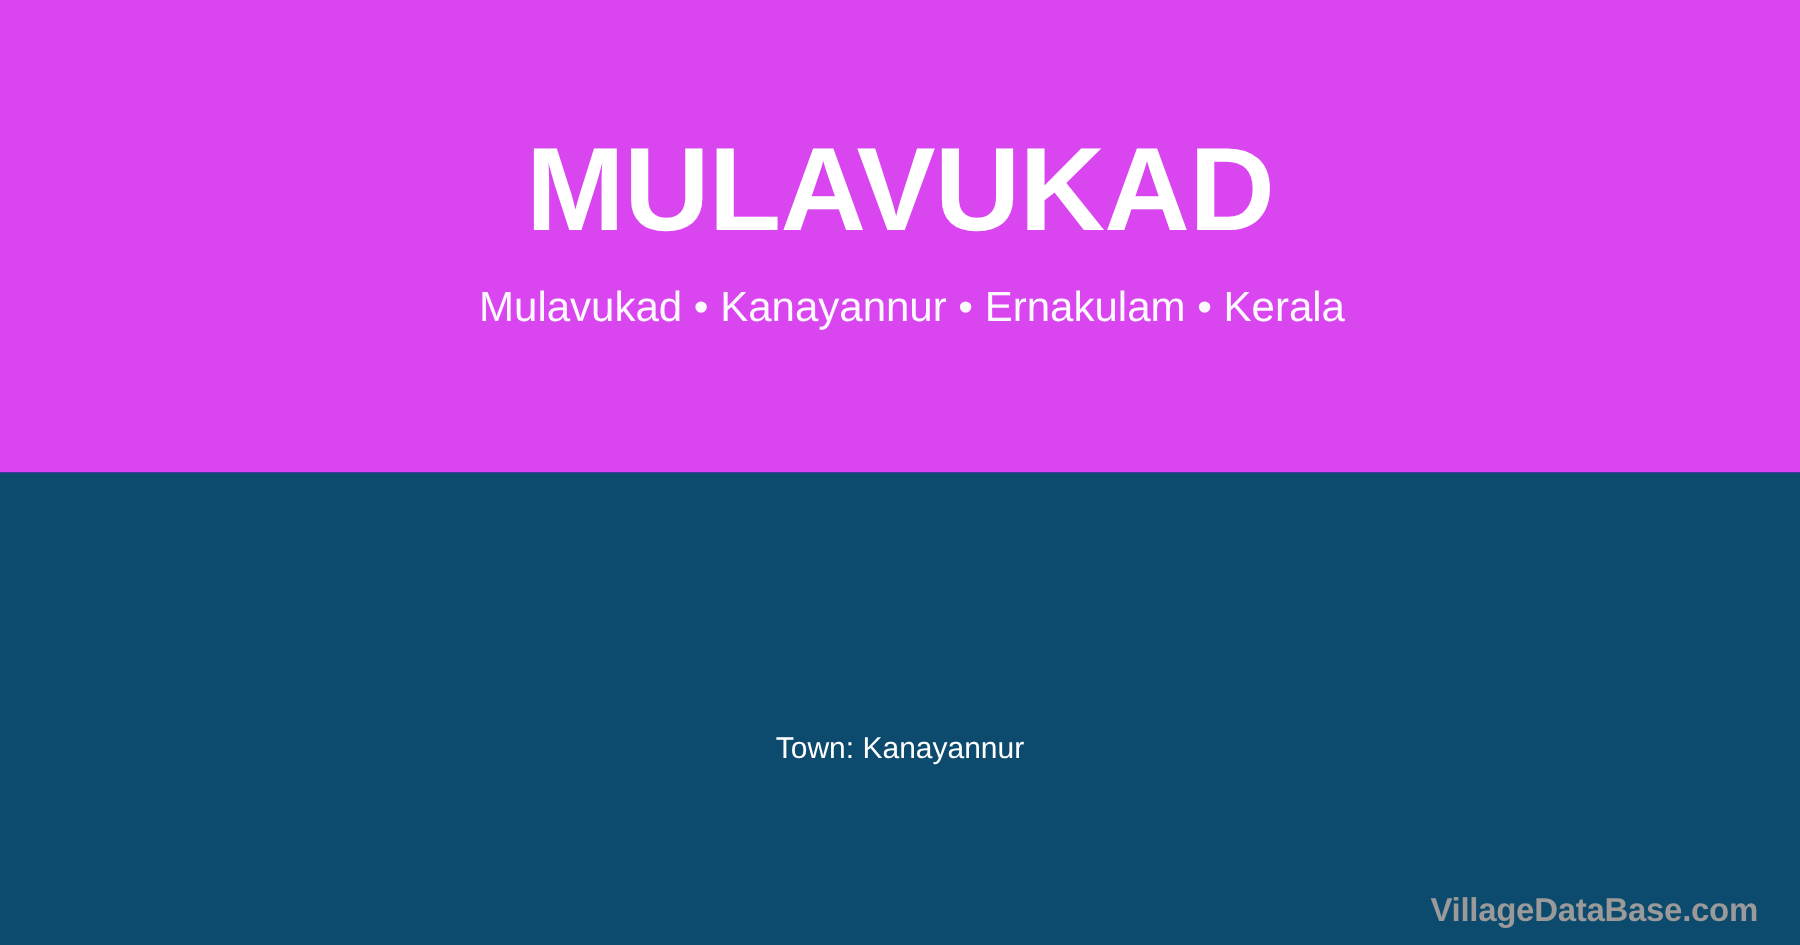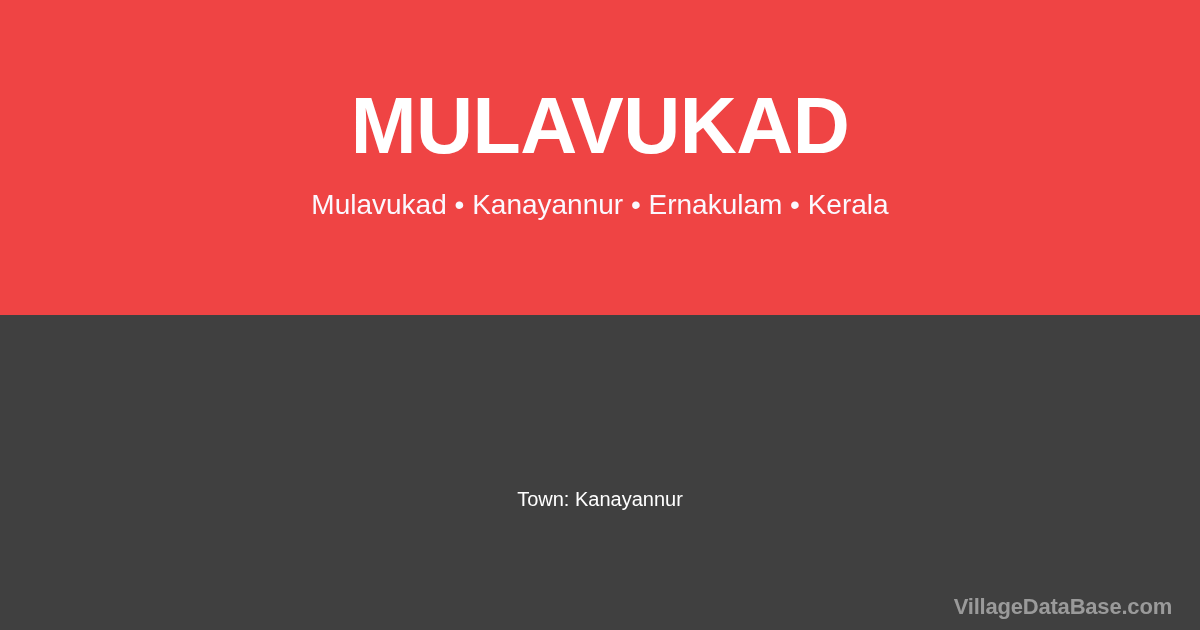--- a/index.html
+++ b/index.html
@@ -20,25 +20,24 @@
     height: 630px;
     display: flex;
     flex-direction: column;
   }
 
   
   .hero {
     position: relative;
     width: 100%;
     height: 315px;
-    background: #ef4444;
+    background: #d946ef;
     box-sizing: border-box;
     display: flex;
     flex-direction: column;
-    align-items: center;
     justify-content: flex-start;
   }
 
   .hero-title {
     margin: 0;
     padding: 0;
     color: #FFFFFF;
     font-family: "Liberation Sans", sans-serif;
     font-weight: 700;
     font-size: 79px;
@@ -62,21 +61,21 @@
     text-align: center;
     width: 100%;
     white-space: nowrap;
   }
 
   
   .body-panel {
     position: relative;
     width: 100%;
     height: 315px;
-    background: #404040;
+    background: #0c4a6e;
     box-sizing: border-box;
   }
 
   .body-fact {
     position: absolute;
     left: 0;
     right: 0;
     top: 174px;
     text-align: center;
     color: #FFFFFF;

